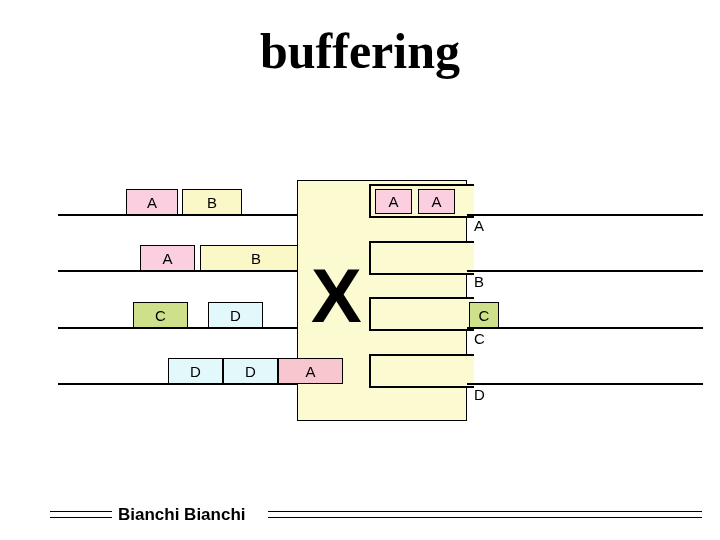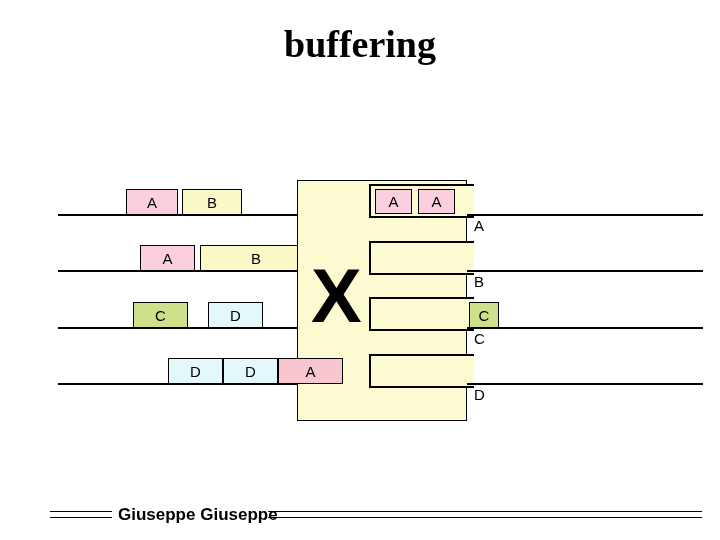--- a/index.html
+++ b/index.html
@@ -18,21 +18,21 @@
 
   
   #title {
     position: absolute;
     left: 0;
     top: 22px;
     width: 720px;
     text-align: center;
     font-family: "Liberation Serif", serif;
     font-weight: bold;
-    font-size: 38px;
+    font-size: 50px;
     color: #000000;
     letter-spacing: 0px;
   }
 
   
   .hline {
     position: absolute;
     height: 0;
     border-top: 2px solid #000000;
   }
@@ -140,16 +140,16 @@
   <div class="hline" style="left:467px; top:383px; width:236px;"></div>
 
   <div class="pkt" style="left:469px; top:302px; width:30px; height:26px; background:#cfe08a;">C</div>
 
   <div class="lbl" style="left:474px; top:218px;">A</div>
   <div class="lbl" style="left:474px; top:274px;">B</div>
   <div class="lbl" style="left:474px; top:331px;">C</div>
   <div class="lbl" style="left:474px; top:387px;">D</div>
 
   <div class="dblrule" style="left:50px; top:511px; width:62px;"></div>
-  <div id="footer-name" style="left:118px; top:505px;">Giuseppe Giuseppe</div>
+  <div id="footer-name" style="left:118px; top:505px;">Bianchi Bianchi</div>
   <div class="dblrule" style="left:268px; top:511px; width:434px;"></div>
 
 </div>
 
 </body></html>

